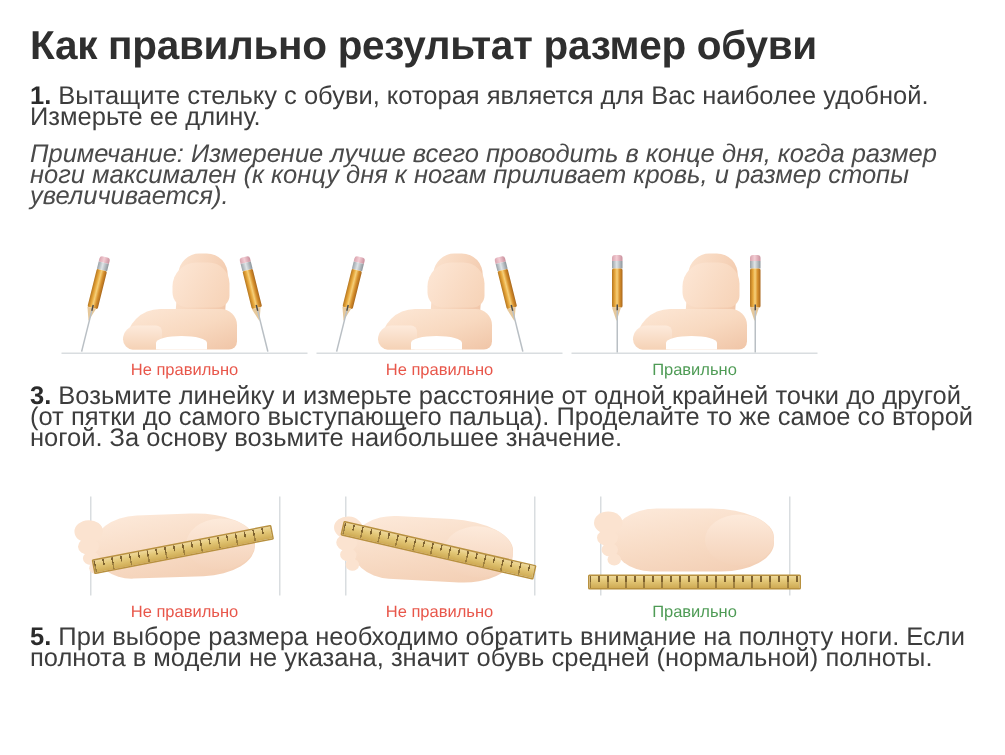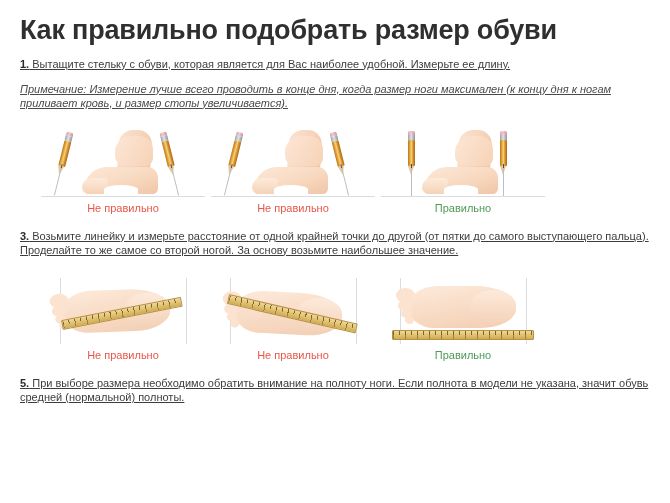--- a/index.html
+++ b/index.html
@@ -9,30 +9,29 @@
     color:#3b3b3b;
   }
   .page{position:relative;width:670px;height:503px;box-sizing:border-box;padding:0 18px;}
 
   .title{
     font-size:27px;font-weight:700;color:#2f2f2f;letter-spacing:-0.2px;
     margin:16px 0 0 2px;line-height:1.1;white-space:nowrap;
   }
 
   .para{
-    font-size:11px;line-height:14px;color:#3d3d3d;margin:11px 0 0 2px;
+    font-size:17px;line-height:14px;color:#3d3d3d;margin:11px 0 0 2px;
     max-width:648px;
-    text-decoration:underline;
   }
   .para b{font-weight:700;color:#2b2b2b;}
   .note{font-style:italic;color:#4a4a4a;}
 
   
   .row{position:relative;margin-top:12px;height:96px;}
-  .cell{position:absolute;top:5px;height:96px;}
+  .cell{position:absolute;top:16px;height:96px;}
   .cell .stage{position:relative;width:100%;height:74px;}
   .caption{
     position:absolute;top:74px;width:100%;text-align:center;
     font-size:11px;line-height:14px;
   }
   .cap-bad{color:#e8564a;}
   .cap-good{color:#4e9b55;}
 
   
   .guide{position:absolute;top:4px;width:1px;height:66px;background:#d9dde0;}
@@ -126,21 +125,21 @@
     position:absolute;left:0;bottom:0;width:100%;height:45%;
     background-image:repeating-linear-gradient(90deg,
       rgba(90,62,20,.45) 0 1px, rgba(0,0,0,0) 1px 12px);
   }
 </style>
 </head>
 <body>
 
 <div class="page">
 
-  <h1 class="title">Как правильно подобрать размер обуви</h1>
+  <h1 class="title">Как правильно результат размер обуви</h1>
 
   <p class="para"><span><b>1.</b> Вытащите стельку с обуви, которая является для Вас наиболее удобной. Измерьте ее длину.</span></p>
 
 
   <p class="para note"><span>Примечание: Измерение лучше всего проводить в конце дня, когда размер ноги максимален (к концу дня к ногам приливает кровь, и размер стопы увеличивается).</span></p>
 
   <div class="row">
 
     <div class="cell" style="left:20px;width:170px;">
       <div class="stage">

